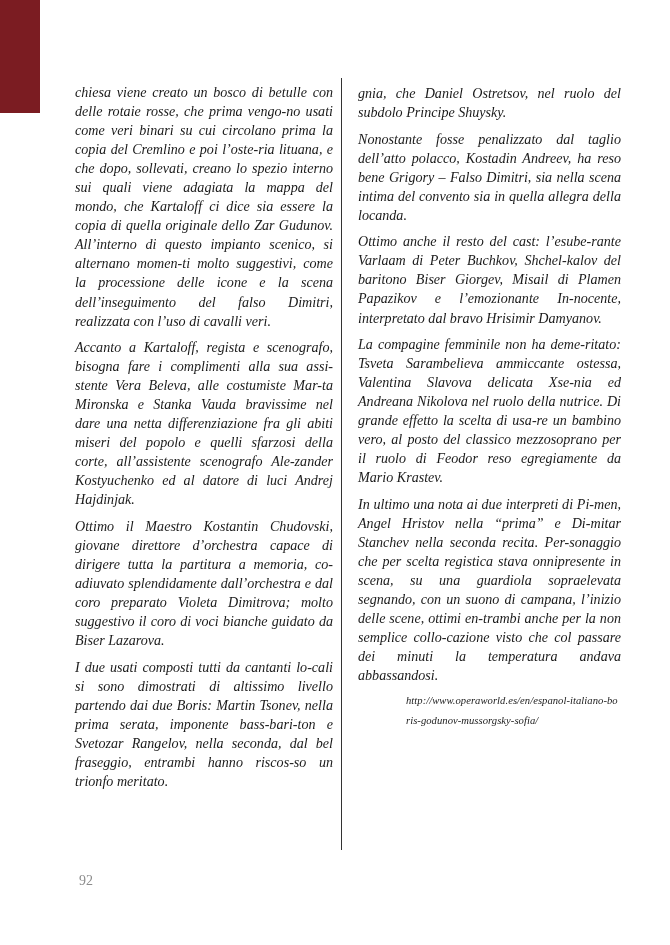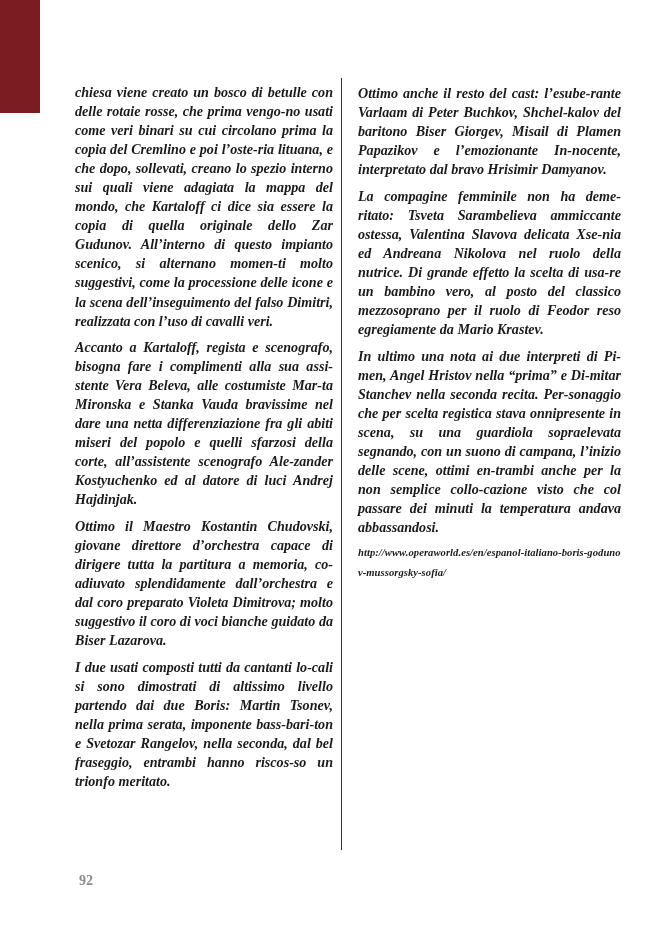--- a/index.html
+++ b/index.html
@@ -24,21 +24,20 @@
     }
     .column {
       position: absolute;
       top: 83px;
       width: 258px;
       font-style: italic;
       font-size: 14.1px;
       line-height: 19.05px;
       text-align: justify;
       hyphens: none;
-      font-weight: bold;
     }
     .col-left { left: 75px; }
     .col-right { left: 358px; top: 84px; width: 263px; }
     .column p {
       margin: 0 0 7.5px 0;
     }
     .divider {
       position: absolute;
       left: 341px;
       top: 78px;
@@ -47,44 +46,47 @@
       background: #333333;
     }
     .source-link {
       font-size: 10.6px;
       line-height: 20px;
       text-align: left;
       letter-spacing: 0.05px;
       word-break: break-all;
       margin-top: -2px;
       display: block;
+      margin-left: 48px;
     }
     .page-number {
       position: absolute;
       left: 79px;
       top: 873px;
       font-family: "Liberation Serif", "DejaVu Serif", serif;
-      font-weight: bold;
+      font-weight: normal;
       font-size: 14px;
     }
   </style>
 </head>
 <body style="color: rgb(26, 26, 26);">
 
 <div class="red-tab" id="red-tab" style="background: rgb(123, 28, 34);"></div>
 
 <div class="column col-left">
   <p>chiesa viene creato un bosco di betulle con delle rotaie rosse, che prima vengo-no usati come veri binari su cui circolano prima la copia del Cremlino e poi l’oste-ria lituana, e che dopo, sollevati, creano lo spezio interno sui quali viene adagiata la mappa del mondo, che Kartaloff ci dice sia essere  la copia di quella originale dello Zar Gudunov. All’interno di questo impianto scenico, si alternano momen-ti molto suggestivi, come la processione delle icone e la scena dell’inseguimento del falso Dimitri, realizzata con l’uso di cavalli veri.</p>
   <p>Accanto a Kartaloff, regista e scenografo, bisogna fare i complimenti alla sua assi-stente Vera Beleva, alle costumiste Mar-ta Mironska e Stanka Vauda bravissime nel dare una netta differenziazione fra gli abiti miseri del popolo e quelli sfarzosi della corte, all’assistente scenografo Ale-zander Kostyuchenko ed al datore di luci Andrej Hajdinjak.</p>
   <p>Ottimo il Maestro Kostantin Chudovski, giovane direttore d’orchestra capace di dirigere tutta la partitura a memoria, co-adiuvato splendidamente dall’orchestra e dal coro preparato Violeta Dimitrova; molto suggestivo il coro di voci bianche guidato da Biser Lazarova.</p>
   <p>I due usati composti tutti da cantanti lo-cali si sono dimostrati di altissimo livello partendo dai due Boris: Martin Tsonev, nella prima serata, imponente bass-bari-ton e Svetozar Rangelov, nella seconda, dal bel fraseggio, entrambi hanno riscos-so un trionfo meritato.</p>
 </div>
 
 <div class="divider" id="divider" style="background: rgb(51, 51, 51);"></div>
 
 <div class="column col-right">
+  <p>gnia, che  Daniel Ostretsov, nel ruolo del subdolo Principe Shuysky.</p>
+  <p>Nonostante fosse penalizzato dal taglio dell’atto polacco,  Kostadin Andreev, ha reso bene  Grigory – Falso Dimitri, sia nella scena intima del convento sia in quella allegra della locanda.</p>
   <p>Ottimo anche il resto del cast:  l’esube-rante Varlaam di Peter Buchkov, Shchel-kalov del baritono Biser Giorgev, Misail di Plamen Papazikov e l’emozionante In-nocente, interpretato dal bravo Hrisimir Damyanov.</p>
   <p>La compagine femminile non ha deme-ritato: Tsveta Sarambelieva ammiccante ostessa, Valentina Slavova delicata Xse-nia ed Andreana Nikolova nel ruolo della nutrice. Di grande effetto la scelta di usa-re un bambino vero, al posto del classico mezzosoprano per il ruolo di Feodor reso egregiamente da Mario Krastev.</p>
   <p>In ultimo una nota ai due interpreti di Pi-men, Angel Hristov nella “prima” e Di-mitar Stanchev nella seconda recita. Per-sonaggio che per scelta registica stava onnipresente in scena, su una guardiola sopraelevata segnando, con un suono di campana, l’inizio delle scene, ottimi en-trambi anche per la non semplice collo-cazione visto che col passare dei minuti la temperatura andava abbassandosi.</p>
   <a class="source-link">http://www.operaworld.es/en/espanol-italiano-boris-godunov-mussorgsky-sofia/</a>
 </div>
 
 <div class="page-number" id="page-number" style="color: rgb(140, 140, 140);">92</div>
 
 </body></html>

